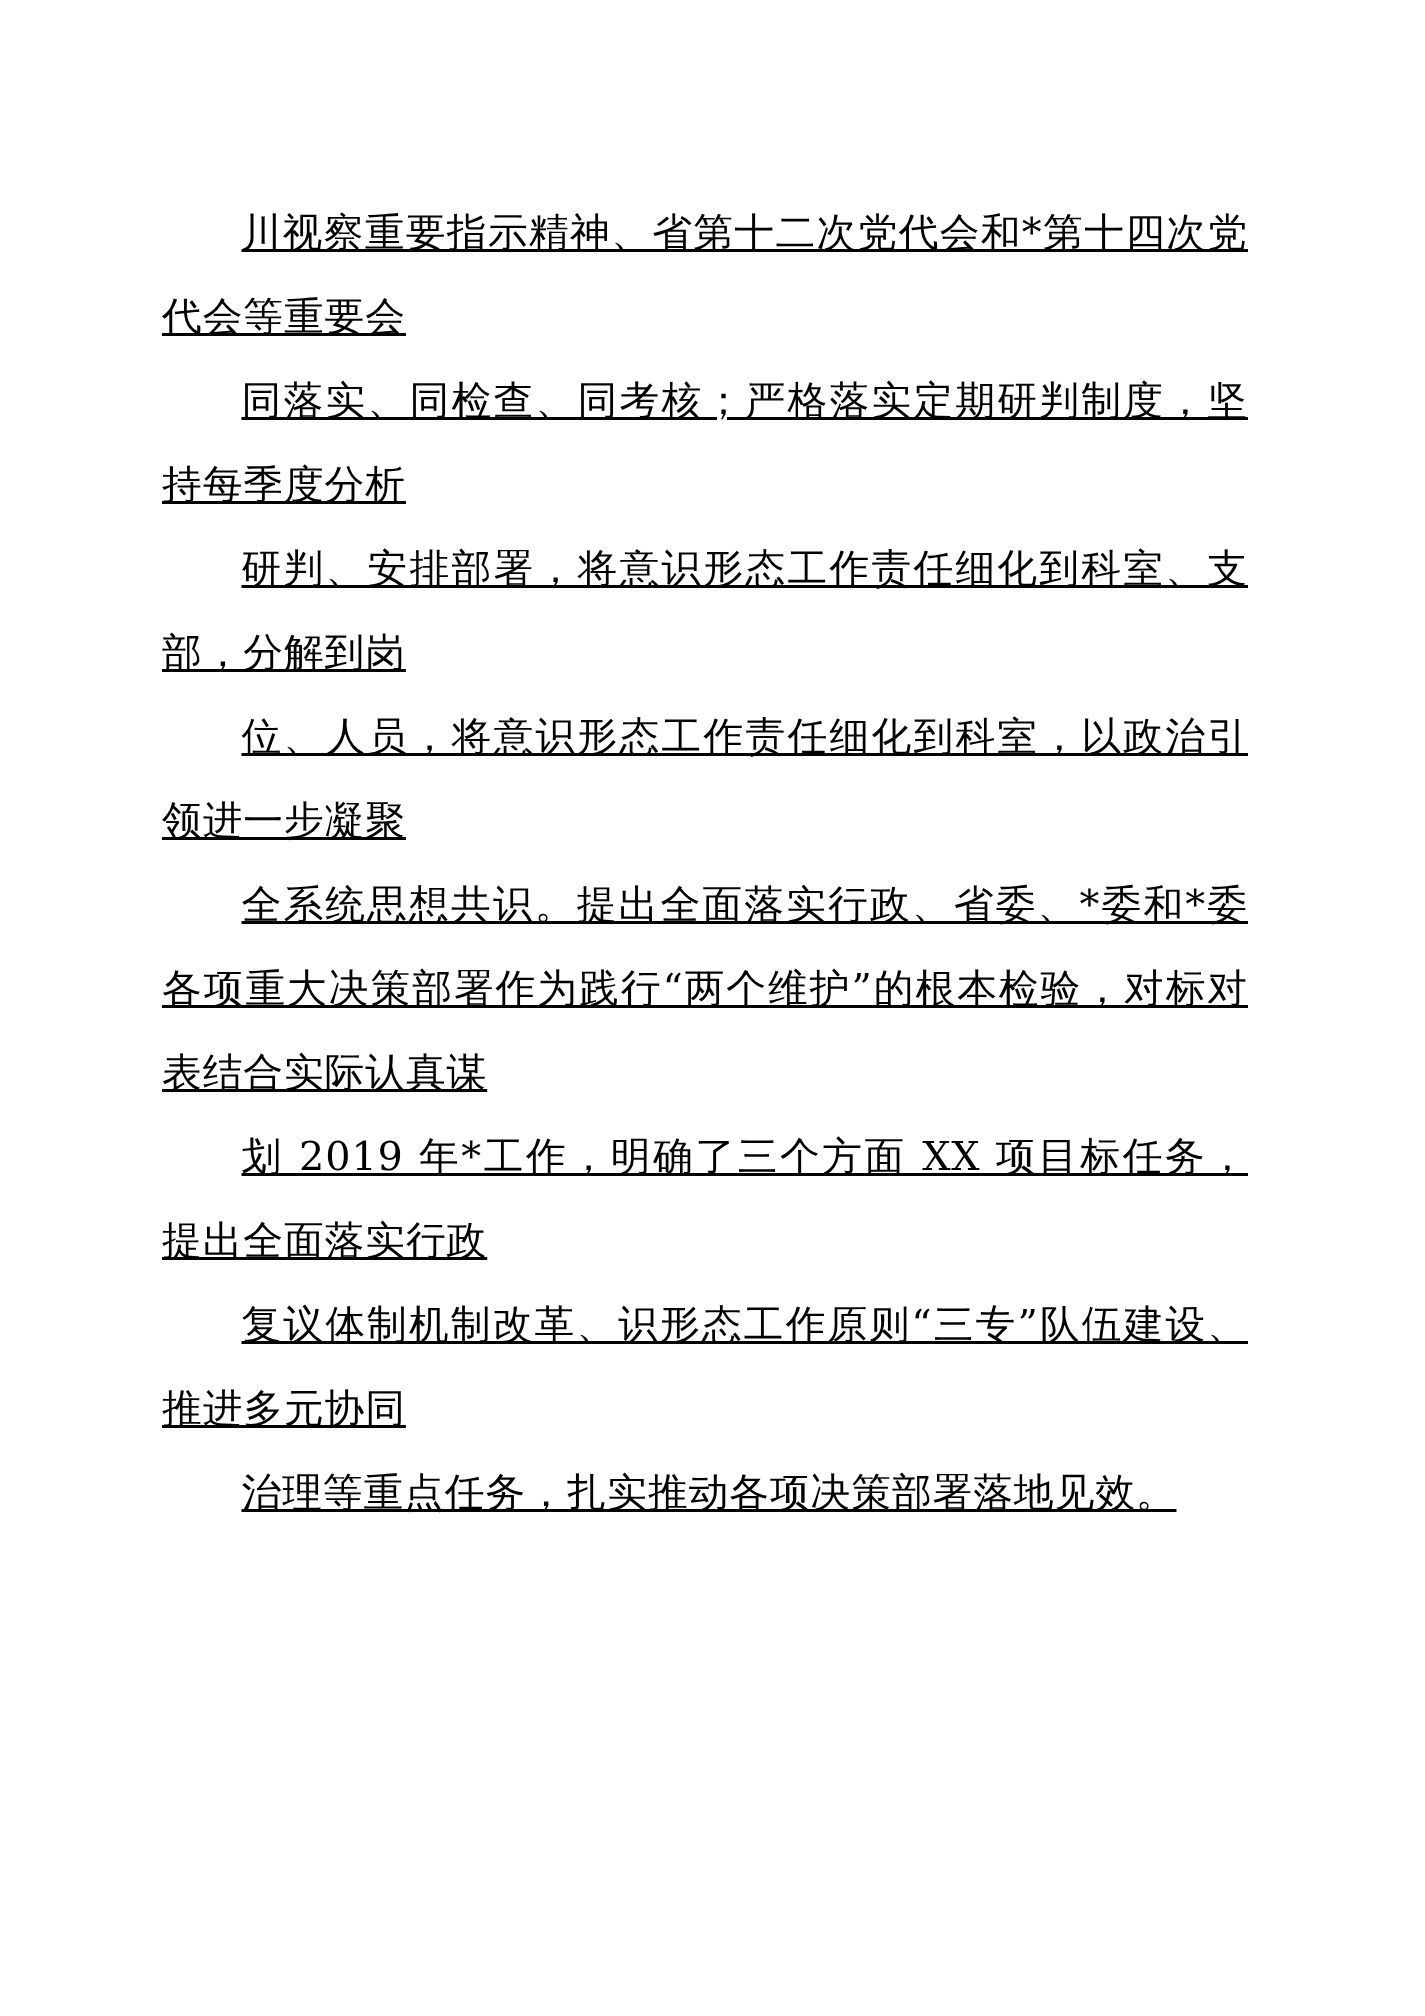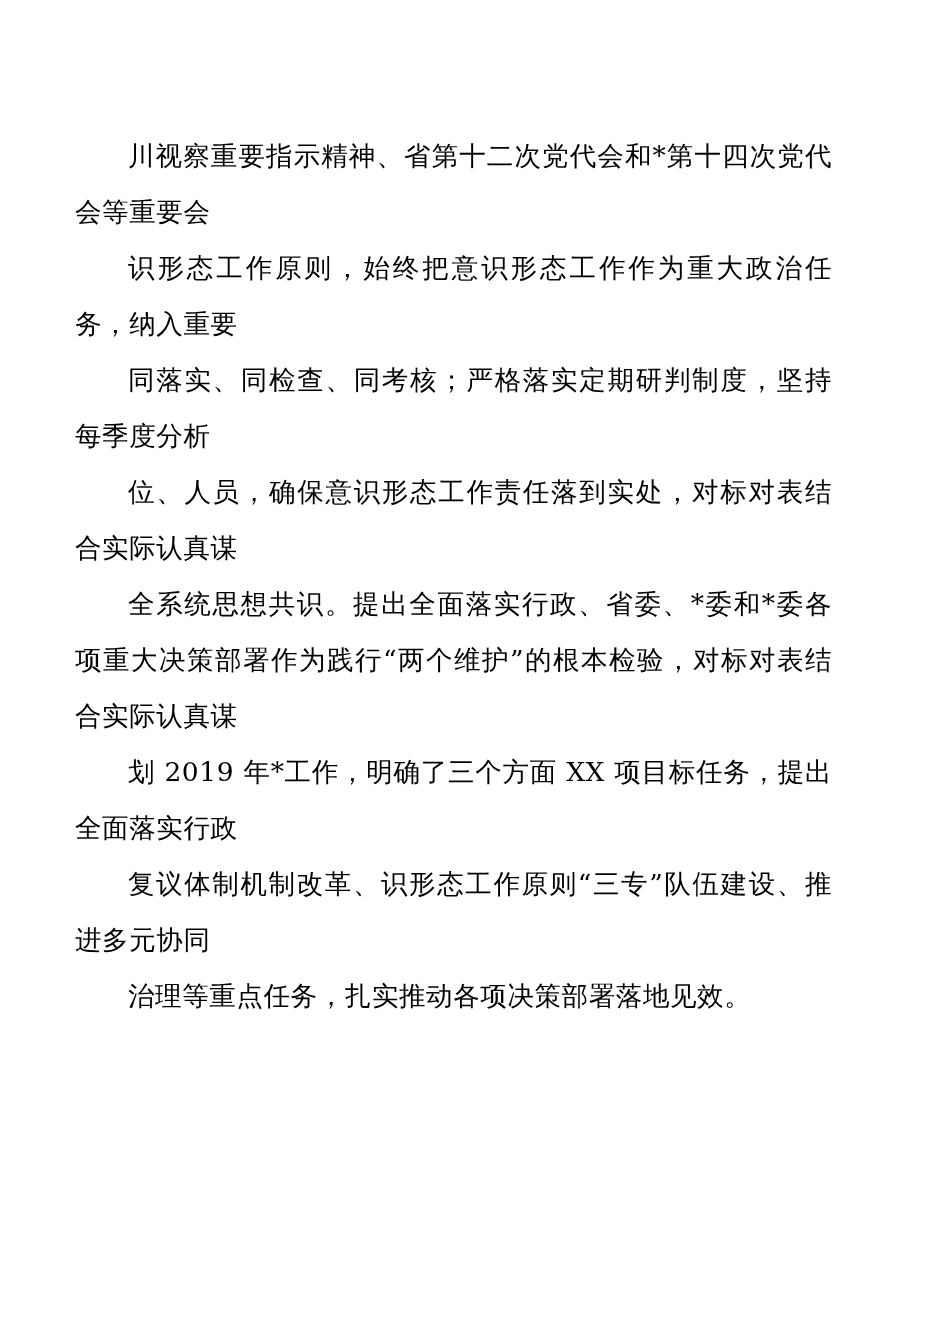--- a/index.html
+++ b/index.html
@@ -13,21 +13,22 @@
     font-family: "DejaVu Serif", "Liberation Serif", serif;
     color: #000000;
     overflow: hidden;
   }
   .page {
     position: relative;
     width: 950px;
     height: 1344px;
     background: #ffffff;
     box-sizing: border-box;
-    padding: 128px 118px 0 75px;
+    padding: 128px 118px 0 108px;
+    text-decoration: underline;
   }
   .doc-body {
     font-size: 26.5px;
     line-height: 56px;
     letter-spacing: 0.6px;
     text-align: justify;
     text-justify: inter-ideograph;
   }
   .para {
     margin: 0;
@@ -35,21 +36,21 @@
     white-space: pre-wrap;
     word-break: break-all;
   }
 </style>
 </head>
 <body>
 
 <div class="page">
   <div class="doc-body">
     <p class="para">川视察重要指示精神、省第十二次党代会和*第十四次党代会等重要会</p>
-    <p class="para">识形态工作原则，始终把意识形态工作作为重大政治任务，纳入重要</p>
     <p class="para">同落实、同检查、同考核；严格落实定期研判制度，坚持每季度分析</p>
-    <p class="para">位、人员，确保意识形态工作责任落到实处，对标对表结合实际认真谋</p>
+    <p class="para">研判、安排部署，将意识形态工作责任细化到科室、支部，分解到岗</p>
+    <p class="para">位、人员，将意识形态工作责任细化到科室，以政治引领进一步凝聚</p>
     <p class="para">全系统思想共识。提出全面落实行政、省委、*委和*委各项重大决策部署作为践行“两个维护”的根本检验，对标对表结合实际认真谋</p>
     <p class="para">划 2019 年*工作，明确了三个方面 XX 项目标任务，提出全面落实行政</p>
     <p class="para">复议体制机制改革、识形态工作原则“三专”队伍建设、推进多元协同</p>
     <p class="para">治理等重点任务，扎实推动各项决策部署落地见效。</p>
   </div>
 </div>
 
 </body></html>

